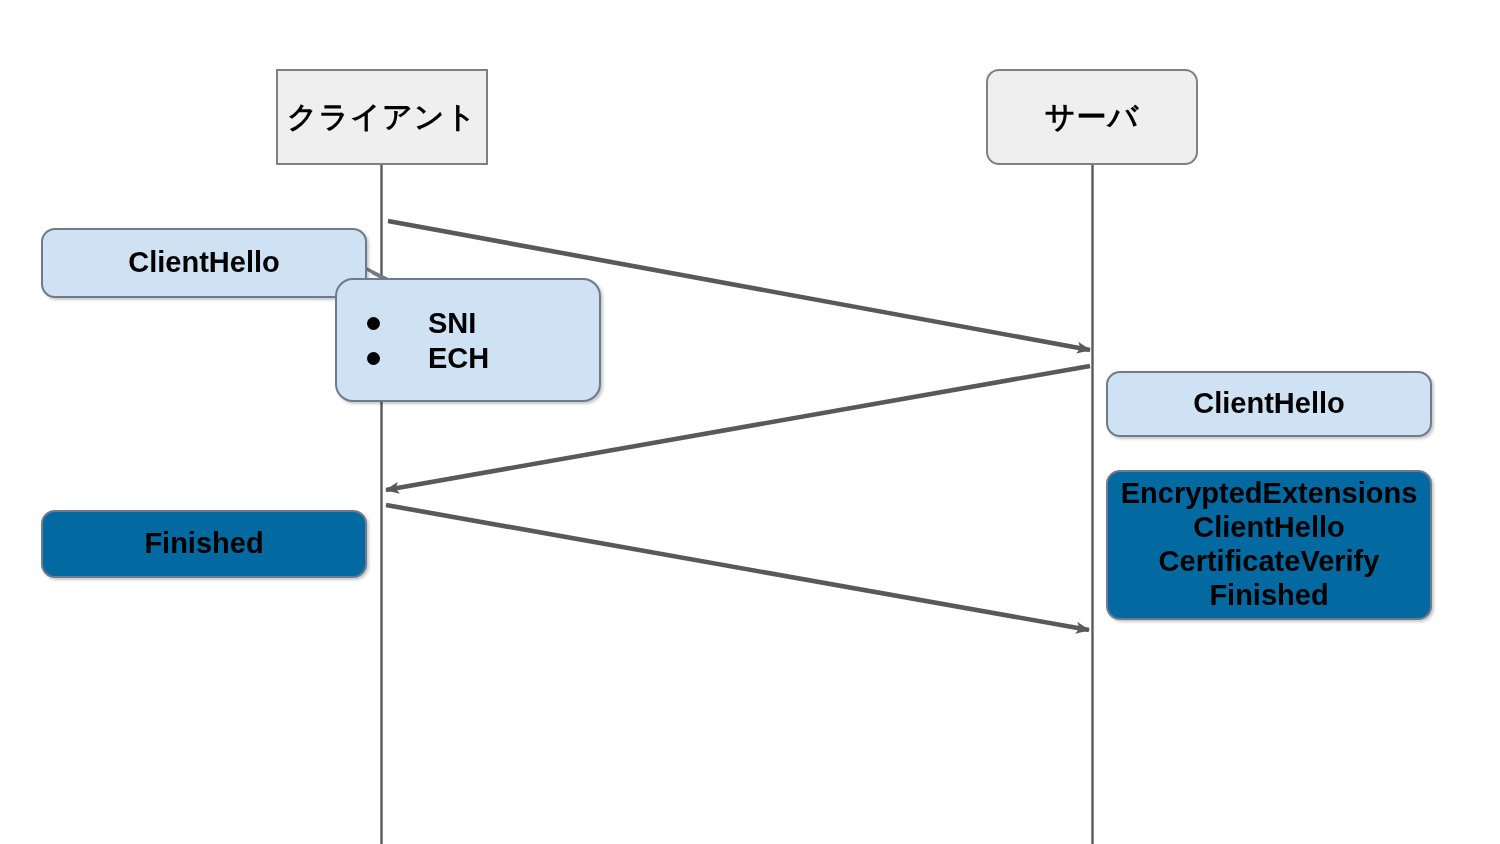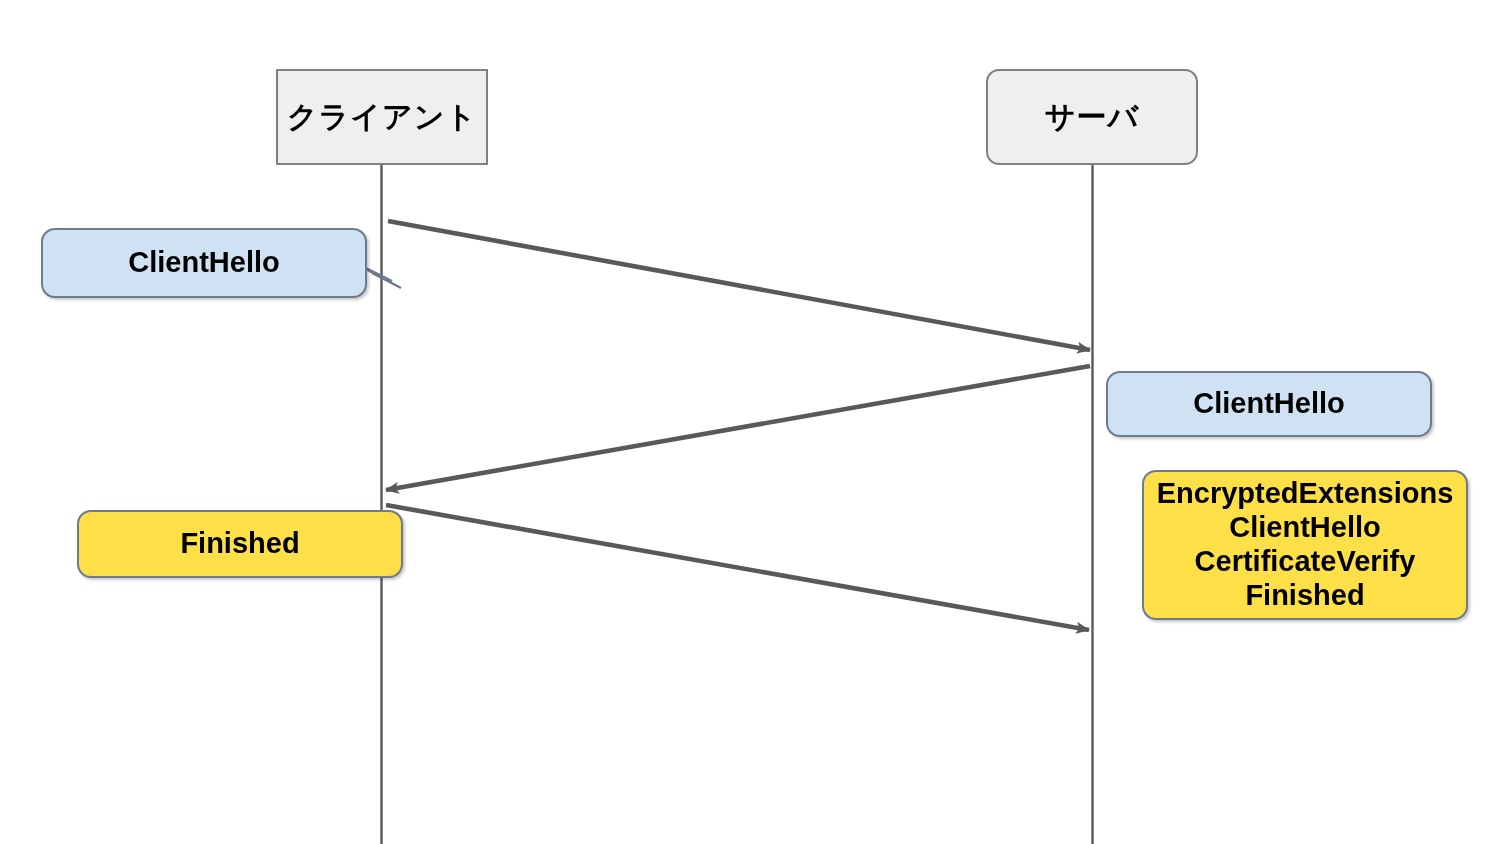--- a/index.html
+++ b/index.html
@@ -51,21 +51,21 @@
     flex-direction: column;
     align-items: center;
     justify-content: center;
     font-size: 29px;
     color: #000000;
     text-align: right;
     box-shadow: 2px 2px 3px rgba(0,0,0,0.22);
   }
   .msg-box .line { display: block; line-height: 1.17; }
   .fill-light { background: #cfe2f3; }
-  .fill-dark  { background: #fde047; margin-left: 36px; }
+  .fill-dark  { background: #0369a1; }
 
   #box-clienthello   { left: 41px;   top: 228px; width: 326px; height: 70px; }
   #box-serverthello  { left: 1106px; top: 371px; width: 326px; height: 66px; }
   #box-serverflight  { left: 1106px; top: 470px; width: 326px; height: 150px; }
   #box-finished      { left: 41px;   top: 510px; width: 326px; height: 68px; }
 
   
   #callout {
     position: absolute;
     left: 335px;
@@ -135,20 +135,32 @@
   </div>
 
   <div class="actor-box" id="actor-server">
     <span>サーバ</span>
   </div>
 
   <div class="msg-box fill-light" id="box-clienthello">
     <span class="line">ClientHello</span>
   </div>
 
+  <div id="callout">
+    <ul id="callout-list">
+      <li>
+        <span class="bullet"></span>
+        <span>SNI</span>
+      </li>
+      <li>
+        <span class="bullet"></span>
+        <span>ECH</span>
+      </li>
+    </ul>
+  </div>
 
   <div class="msg-box fill-light" id="box-serverthello">
     <span class="line">ClientHello</span>
   </div>
 
   <div class="msg-box fill-dark" id="box-serverflight">
     <span class="line">EncryptedExtensions</span>
     <span class="line">ClientHello</span>
     <span class="line">CertificateVerify</span>
     <span class="line">Finished</span>

